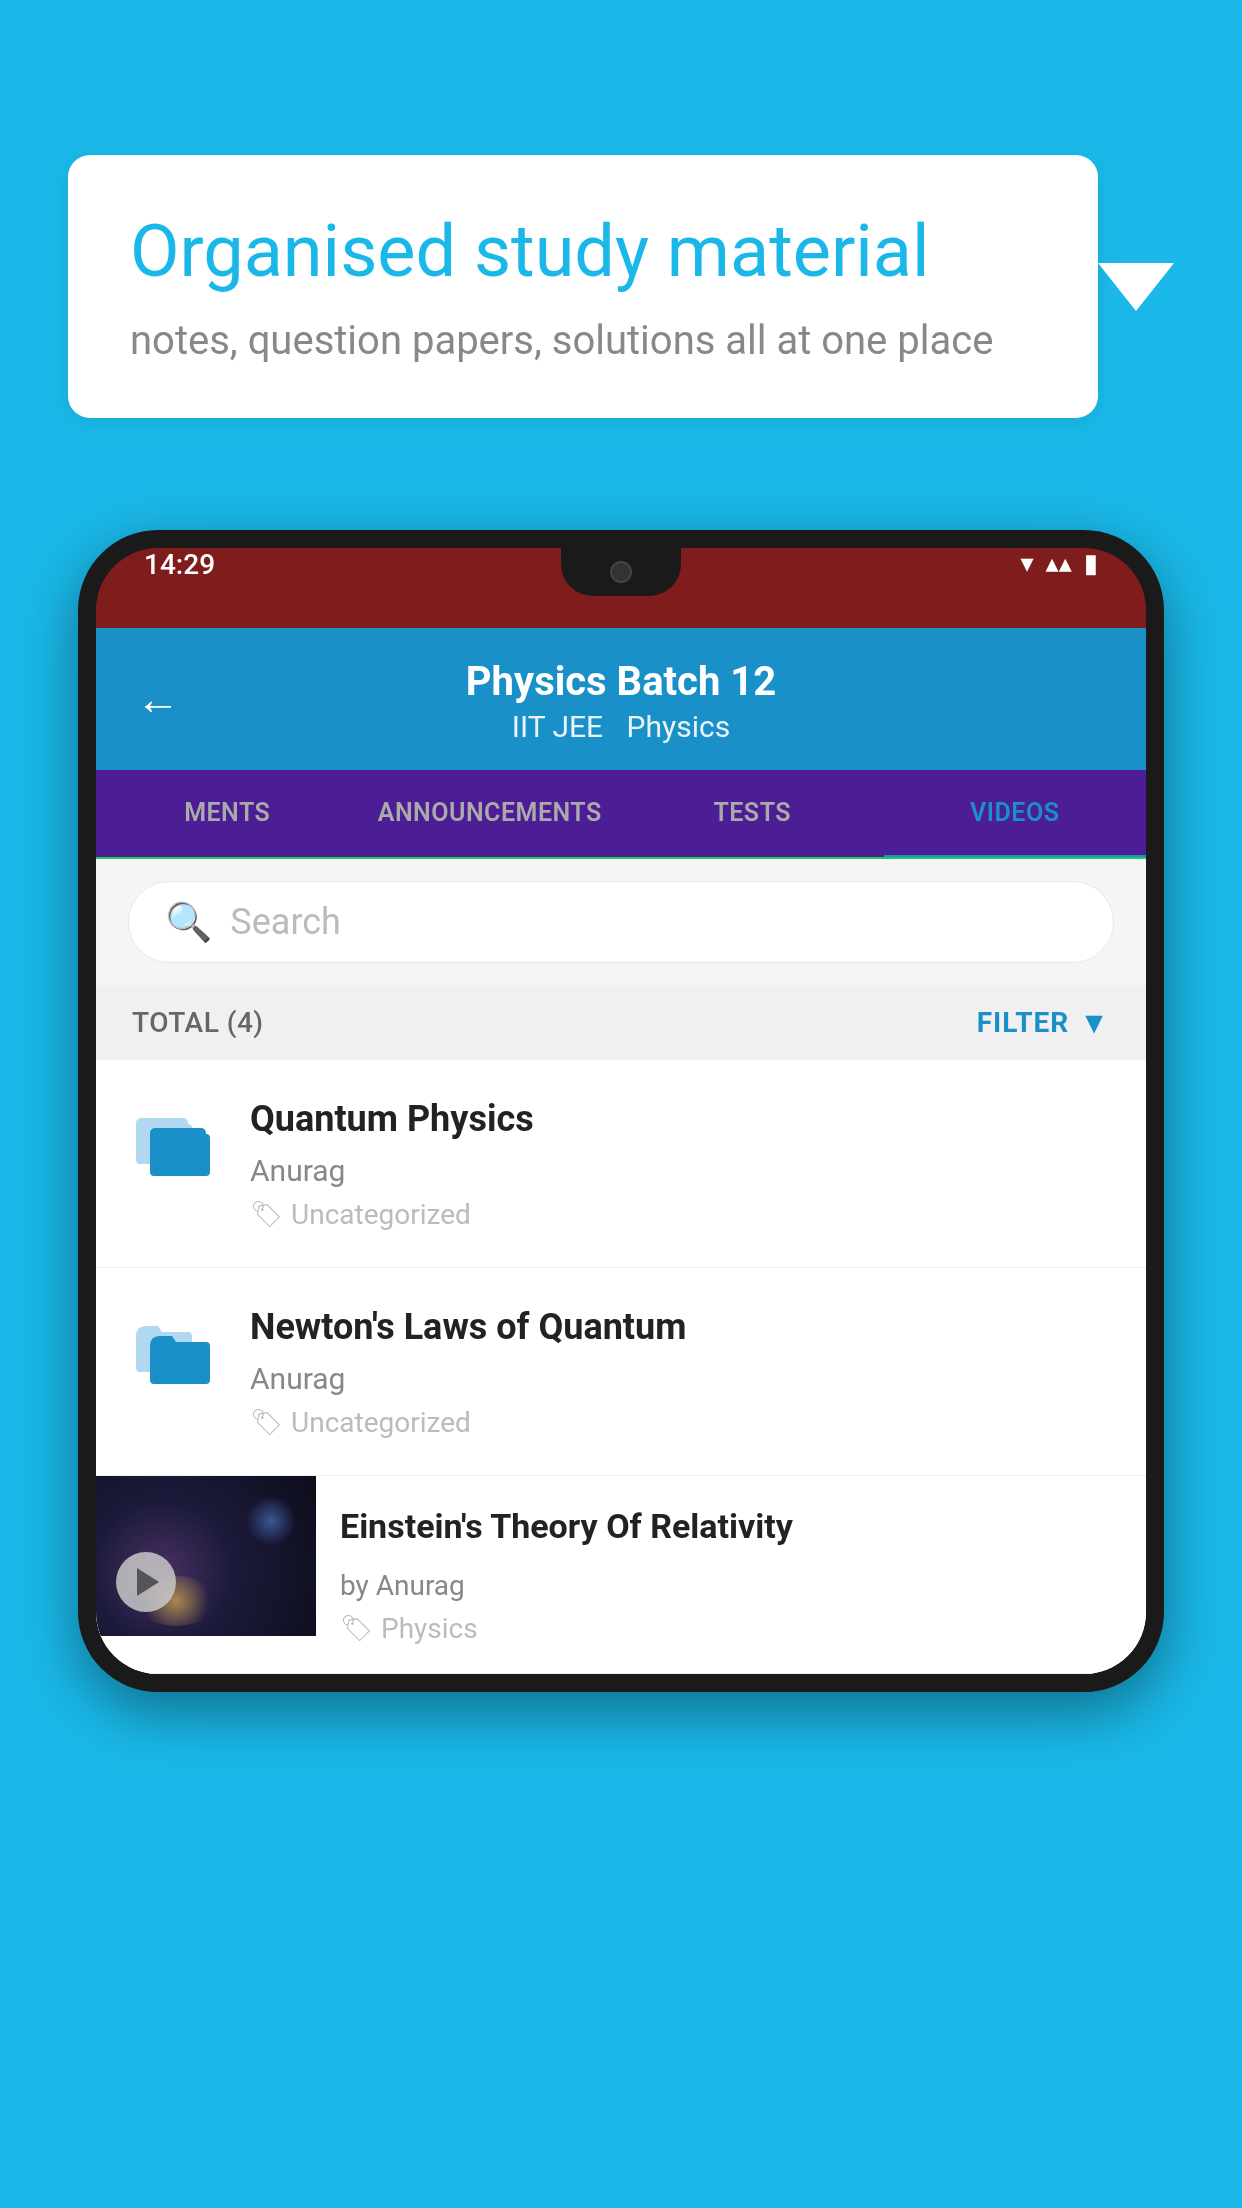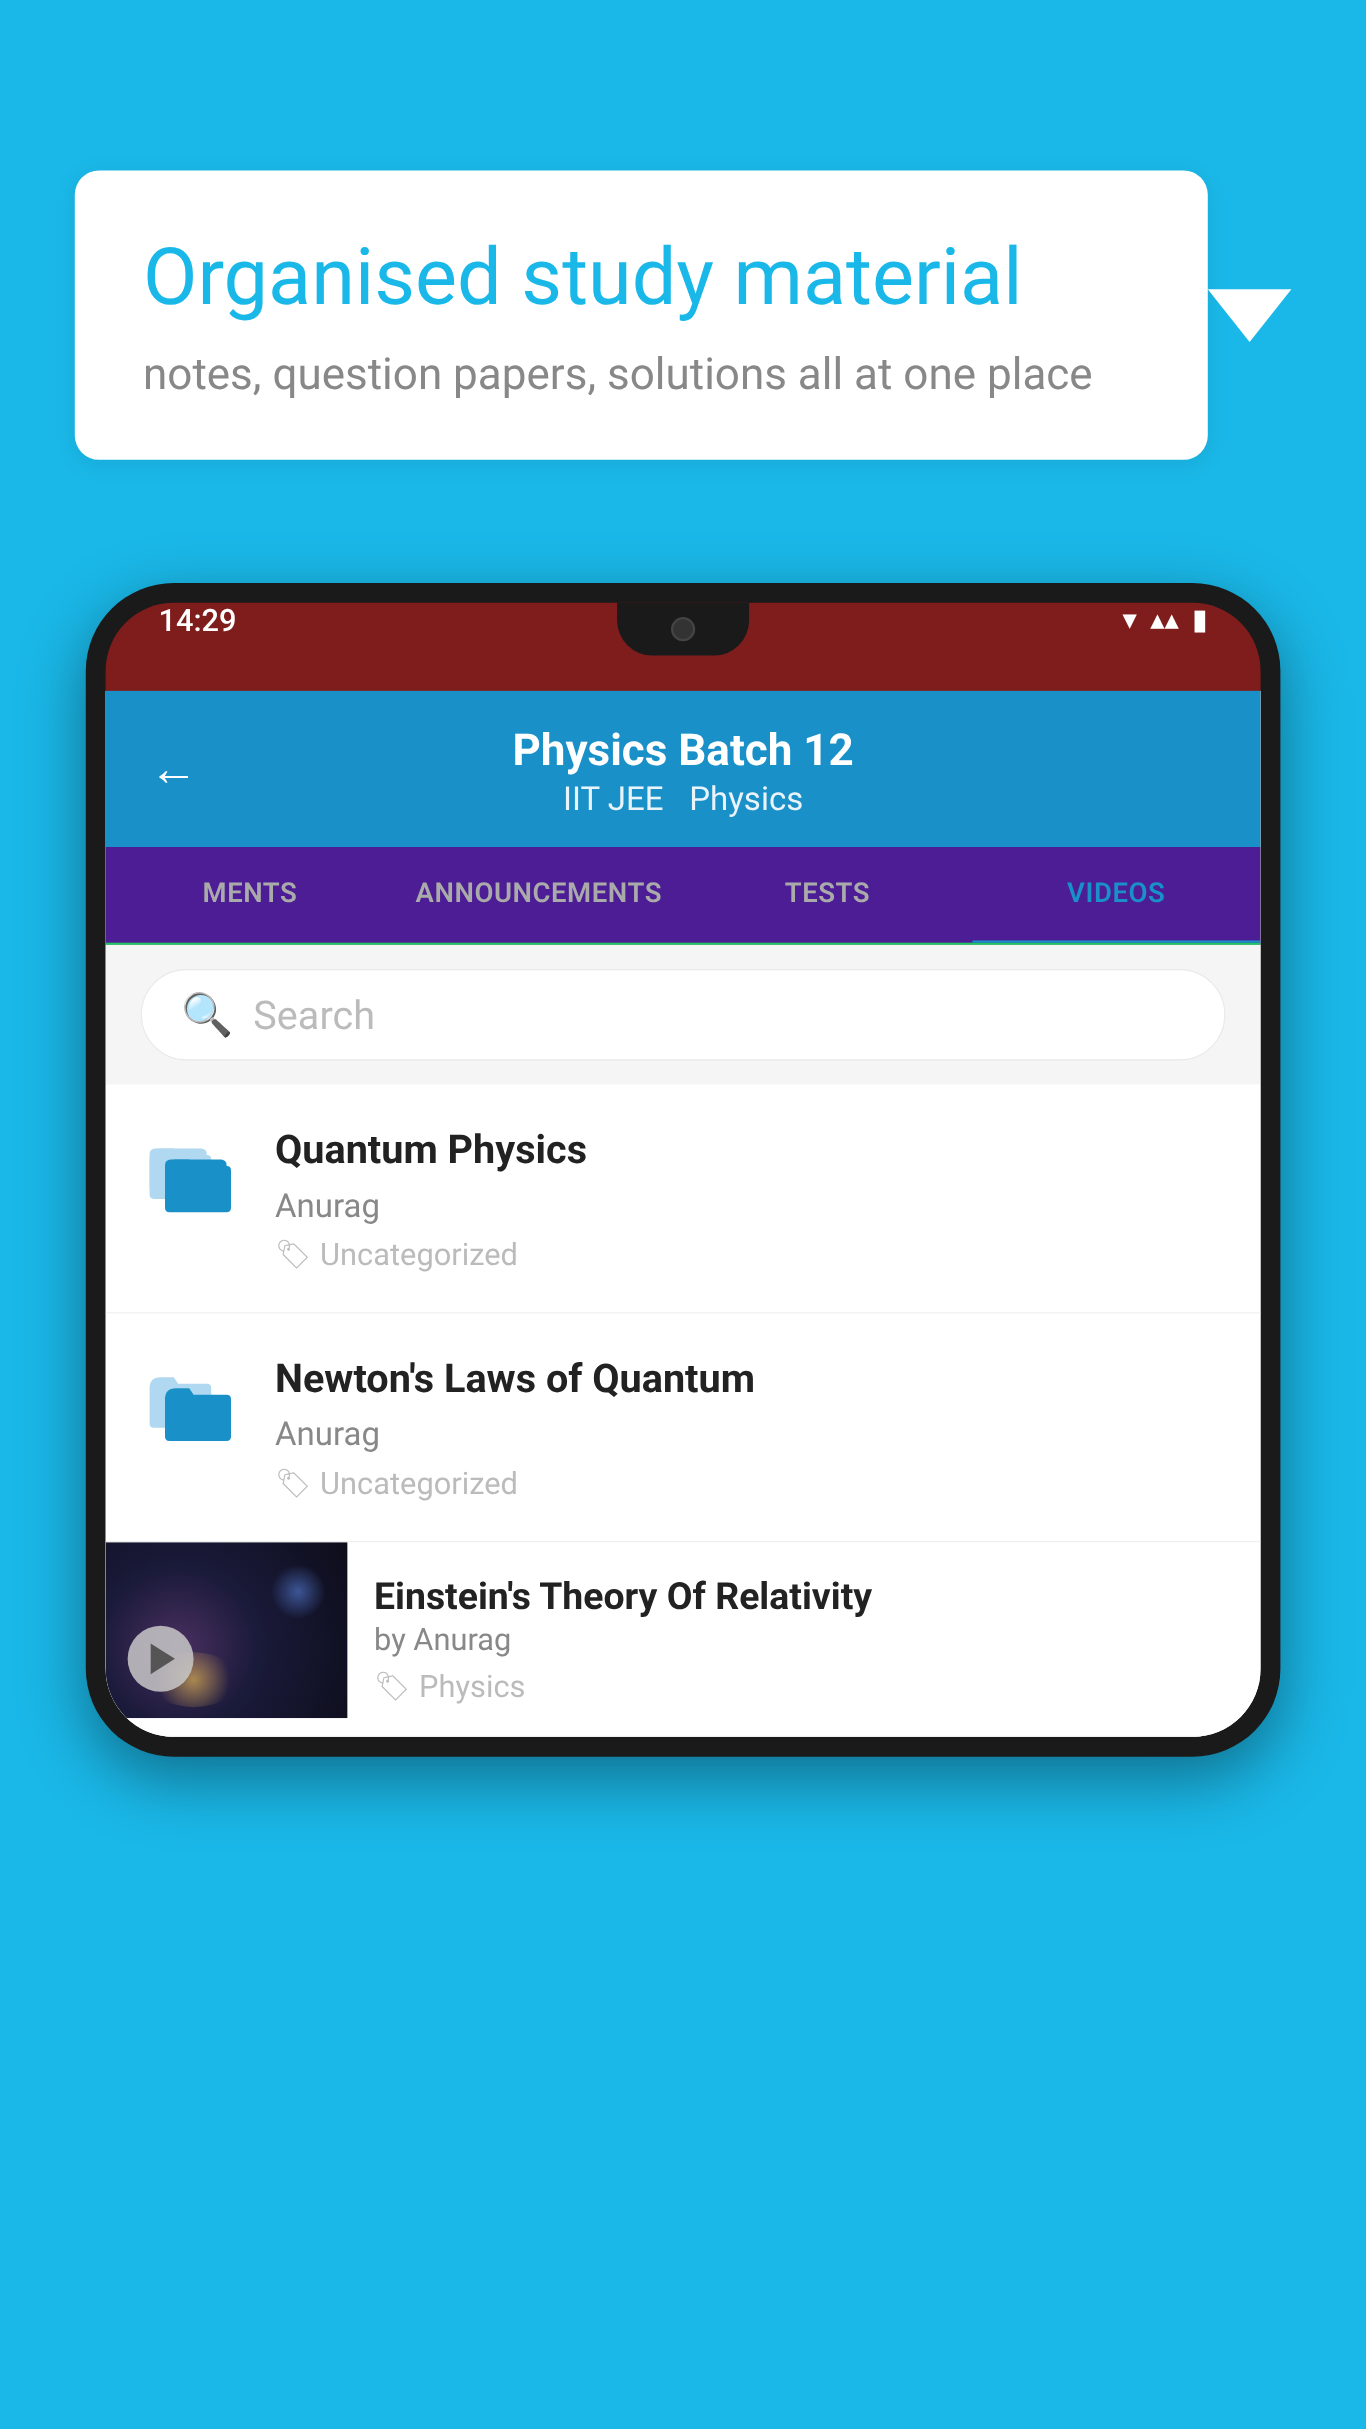--- a/index.html
+++ b/index.html
@@ -393,20 +393,21 @@
       font-size: 34px;
       font-weight: 700;
       margin-bottom: 0;
       line-height: 1.3;
     }
 
     .thumb-video-author {
       color: #888;
       font-size: 28px;
       margin-bottom: 10px;
+      margin-top: 21px;
     }
 
     .thumb-video-tag-row {
       display: flex;
       align-items: center;
       gap: 8px;
     }
   </style>
 </head>
 <body>
@@ -453,20 +454,27 @@
         <div class="tab-item active">VIDEOS</div>
       </div>
 
       <div class="search-container">
         <div class="search-box">
           <span class="search-icon-char">🔍</span>
           <span class="search-placeholder">Search</span>
         </div>
       </div>
 
+      <div class="filter-bar">
+        <span class="total-label">TOTAL (4)</span>
+        <div class="filter-button">
+          <span>FILTER</span>
+          <span class="filter-funnel">▼</span>
+        </div>
+      </div>
 
       <div class="video-list">
 
         <div class="video-item">
           <div class="video-thumb-icon">
             <svg class="folder-icon-svg" viewBox="0 0 88 80" fill="none" xmlns="http://www.w3.org/2000/svg">
 
               <rect x="4" y="18" width="52" height="42" rx="5" fill="#b0d8f0"></rect>
               <path d="M4 28 Q4 18 14 18 L26 18 L30 24 L56 24 Q60 24 60 28 L60 60 Q60 64 56 64 L8 64 Q4 64 4 60 Z" fill="#b0d8f0"></path>
 

